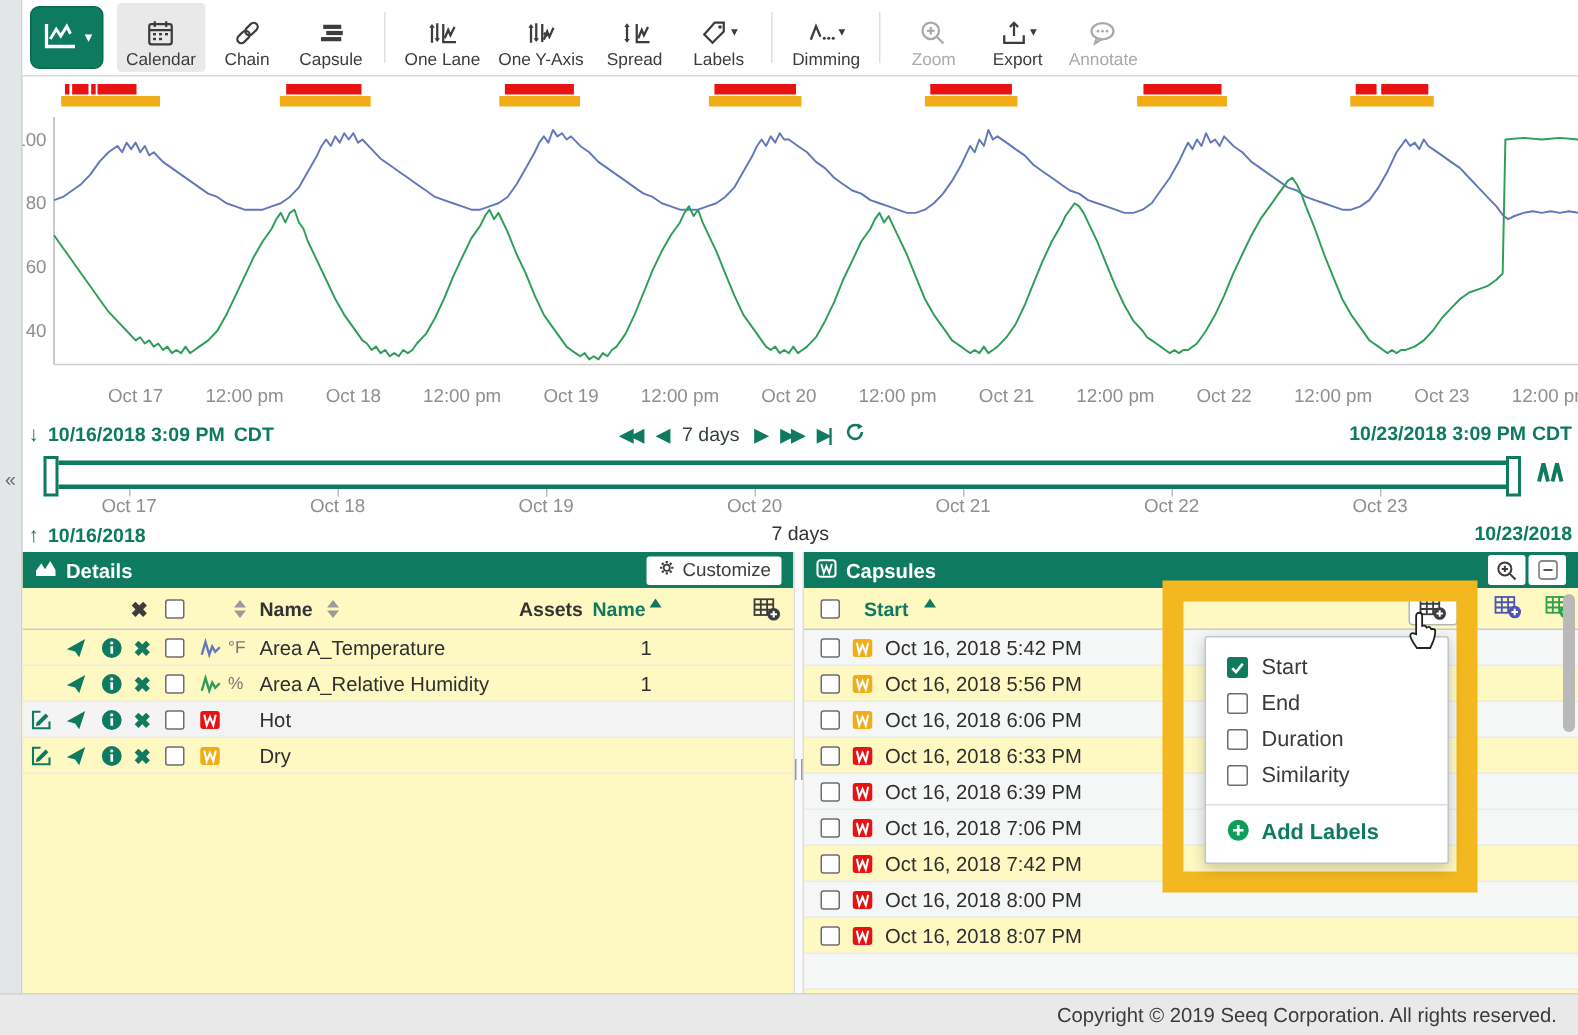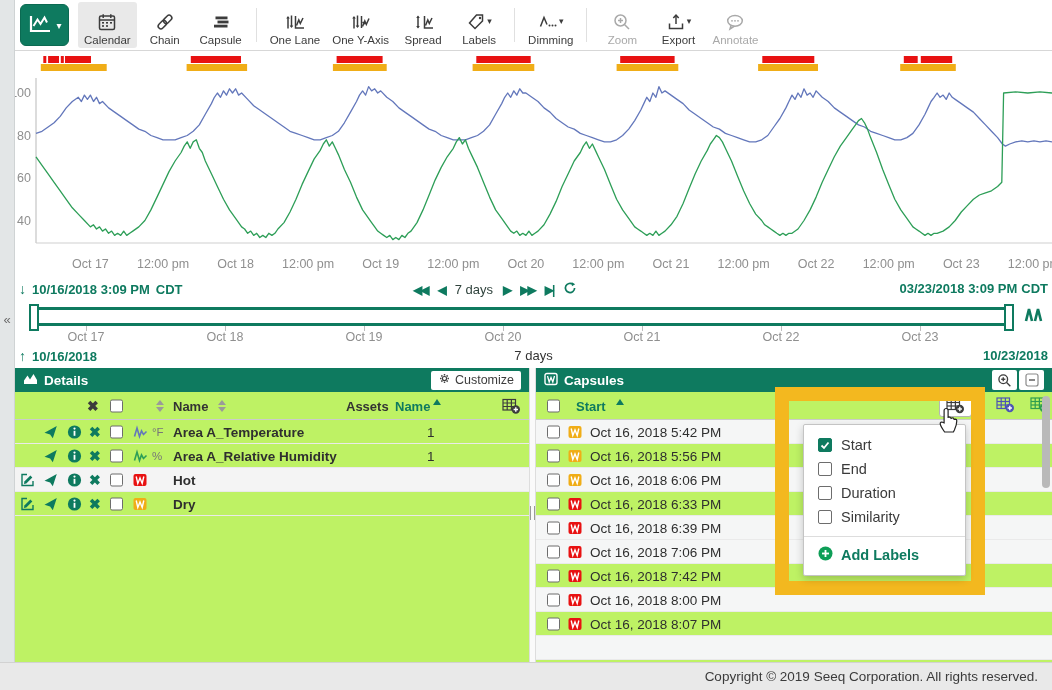--- a/index.html
+++ b/index.html
@@ -47,21 +47,21 @@
   .sl-lab{position:absolute;top:27px;transform:translateX(-50%);color:#8f8f8f;font-size:12.5px;white-space:nowrap;}
 
   
   .invest-row{position:relative;height:21px;font-size:13px;}
   .inv-left{position:absolute;left:4px;top:1px;display:flex;gap:6px;align-items:center;}
   .inv-mid{position:absolute;left:50%;transform:translateX(-50%);top:1px;color:#333;}
   .inv-right{position:absolute;right:4px;top:1px;}
 
   
   .panels{position:relative;display:flex;height:295px;}
-  .panel{background:#bef264;position:relative;overflow:hidden;}
+  .panel{background:#fef9c3;position:relative;overflow:hidden;}
   .panel.details{width:514px;}
   .vdivider{width:5px;background:#fafafa;border-left:1px solid #ddd;border-right:1px solid #ddd;position:relative;cursor:col-resize;}
   .grip{position:absolute;top:138px;left:0px;width:3px;height:14px;border-left:1px solid #999;border-right:1px solid #999;}
   .panel.capsules{flex:1;}
   .phead{height:24px;background:#0e7a5f;color:#fff;display:flex;align-items:center;padding:0 8px;font-size:13.5px;font-weight:700;gap:6px;}
   .customize{margin-left:auto;display:flex;align-items:center;gap:4px;height:19px;background:#fff;border:none;border-radius:2px;
              font-size:12.5px;color:#3c3c3c;padding:0 7px;cursor:pointer;font-family:inherit;}
   .phbtns{margin-left:auto;display:flex;gap:2px;}
   .phbtns button{width:25px;height:20px;background:#fff;border:none;border-radius:2px;display:flex;align-items:center;justify-content:center;cursor:pointer;padding:0;}
   .colhdr{position:relative;height:27px;border-bottom:1px solid #cbcbcb;font-size:13px;font-weight:700;color:#333;}
@@ -70,21 +70,21 @@
   .updn{display:inline-flex;flex-direction:column;gap:2px;}
   .tri-u{width:0;height:0;border-left:4px solid transparent;border-right:4px solid transparent;border-bottom:5px solid #9a9a9a;}
   .tri-d{width:0;height:0;border-left:4px solid transparent;border-right:4px solid transparent;border-top:5px solid #9a9a9a;}
   .tri-sort{width:0;height:0;border-left:4.5px solid transparent;border-right:4.5px solid transparent;border-bottom:6px solid #0e7a5f;}
   .teal{color:#0e7a5f;}
   .xmark{color:#0e7a5f;font-weight:700;font-size:14px;cursor:pointer;}
   .xhdr{color:#3c3c3c;font-weight:700;font-size:14px;cursor:pointer;}
   .drow,.crow{position:relative;height:23px;border-bottom:1px solid #eaeaea;font-size:13.5px;color:#2f2f2f;}
   .drow.shade{background:#f4f4f4;}
   .crow.shade{background:#f5f6f6;}
-  .drow .nm{font-weight:700;}
+  .drow .nm{font-weight:400;}
   .unit{color:#777;font-size:11.5px;}
   .coladd-btn{position:absolute;left:403px;top:2px;width:33px;height:23px;background:#fff;border:1px solid #b5b5b5;border-radius:3px;
               display:flex;align-items:center;justify-content:center;cursor:pointer;padding:0;}
   .hicon{position:absolute;top:4px;cursor:pointer;}
   .cscroll{position:absolute;right:1px;top:28px;width:9px;height:230px;}
   .cscroll .thumb{width:8px;height:92px;background:#b9b9b9;border-radius:4px;}
 
   
   .footer{position:absolute;left:0;bottom:0;width:1052px;height:28px;background:#e9e9e9;border-top:1px solid #d2d2d2;
           font-size:13.5px;color:#3b3b3b;text-align:right;line-height:27px;padding-right:14px;box-sizing:border-box;}
@@ -329,21 +329,21 @@
         <span class="nbtn">▶▶</span>
         <span class="nbtn">▶|</span>
         <span class="nbtn" style="letter-spacing:0">
           <svg width="14" height="14" viewBox="0 0 14 14">
               <path d="M11.6 7 a4.6 4.6 0 1 1 -1.7-3.6" fill="none" stroke="#0e7a5f" stroke-width="1.7"></path>
               <path d="M8.8 1.2 l3.4 2.1 -3.3 2 z" fill="#0e7a5f"></path>
             </svg>
         </span>
       </span>
       <span class="range-end">
-        <span class="date">03/23/2018 3:09 PM</span>
+        <span class="date">10/23/2018 3:09 PM</span>
         <a class="tz">CDT</a>
       </span>
     </div>
 
     <div class="slider-block">
       <div class="sl-bar"></div>
       <div class="sl-h left"></div>
       <div class="sl-h right"></div>
       <span class="sl-icon">
         <svg width="22" height="20" viewBox="0 0 22 20">

